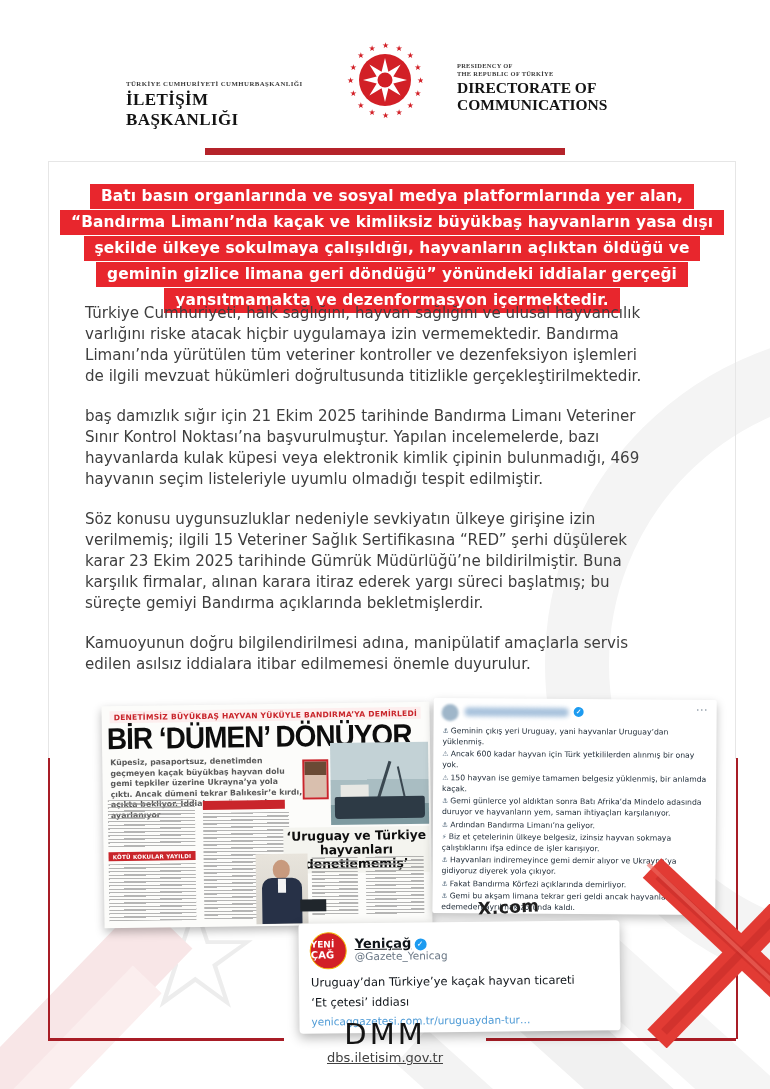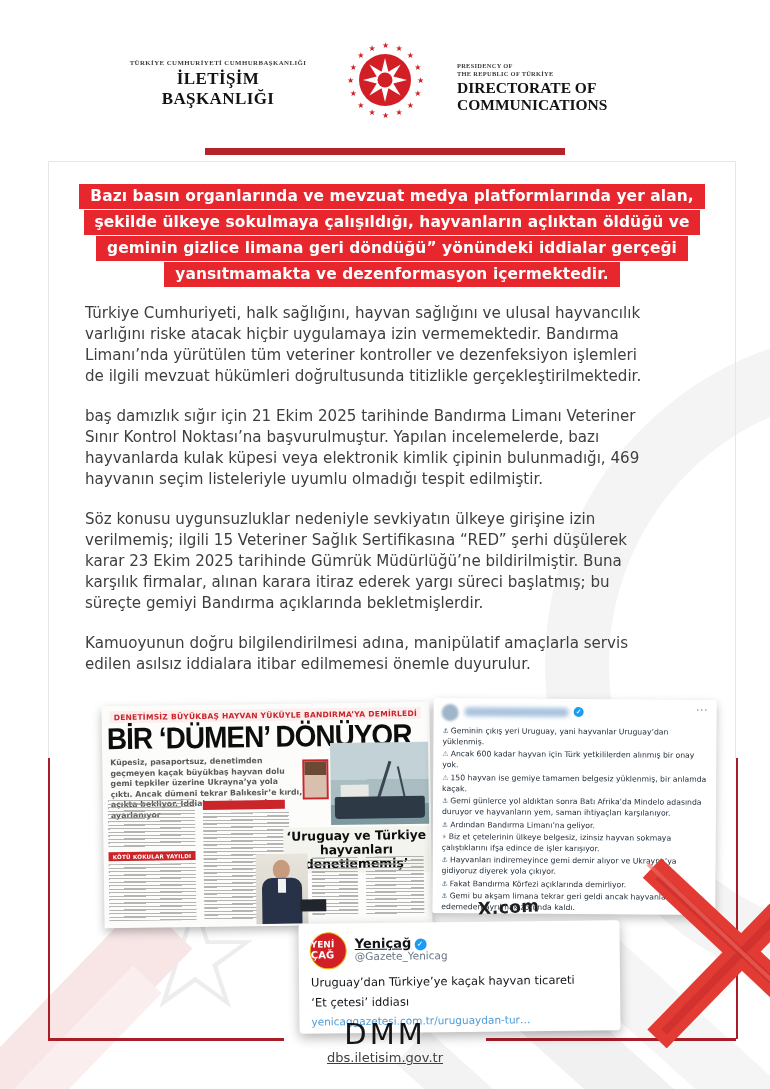--- a/index.html
+++ b/index.html
@@ -9,21 +9,21 @@
   .wm{position:absolute;z-index:0;pointer-events:none;}
   .wm-star{left:128px;top:880px;font-size:150px;color:#ededed;line-height:1;}
   .wm-circle{left:545px;top:330px;width:540px;height:540px;border:64px solid #f4f4f4;border-radius:50%;}
   .wm-stripe{background:#f1f1f1;transform:rotate(-48deg);}
   .wm-s1{left:600px;top:930px;width:60px;height:320px;}
   .wm-s2{left:700px;top:900px;width:60px;height:360px;background:#f5f5f5;}
   .wm-s3{left:470px;top:1010px;width:46px;height:220px;background:#f3f3f3;}
   .wm-pink{left:-70px;top:990px;width:280px;height:70px;background:#f8e6e7;transform:rotate(-46deg);}
   .wm-pink2{left:-90px;top:1060px;width:280px;height:40px;background:#fbeeee;transform:rotate(-46deg);}
   
-  .hdr-left{position:absolute;left:126px;top:59px;width:184px;text-align:center;z-index:2;}
+  .hdr-left{position:absolute;left:126px;top:80px;width:184px;text-align:left;z-index:2;}
   .hdr-left-top{font-family:"Liberation Serif",serif;font-size:6.8px;font-weight:600;letter-spacing:.45px;color:#3c3c3c;}
   .hdr-left-main{font-family:"Liberation Serif",serif;font-size:17px;font-weight:700;letter-spacing:.4px;color:#131313;margin-top:3px;}
   .hdr-right{position:absolute;left:457px;top:62px;width:150px;text-align:left;z-index:2;}
   .hdr-right-top{font-family:"Liberation Serif",serif;font-size:6.4px;font-weight:600;letter-spacing:.3px;color:#3c3c3c;line-height:1.25;}
   .hdr-right-main{font-family:"Liberation Serif",serif;font-size:15.5px;font-weight:700;color:#131313;line-height:1.08;margin-top:2px;}
   .emblem{position:absolute;left:347px;top:42px;z-index:2;}
   
   .card-border-gray{position:absolute;left:48px;top:161px;width:686px;height:597px;
        border:1.5px solid #e6e6e6;border-bottom:none;z-index:1;}
   .card-border-red{position:absolute;left:48px;top:758px;width:686px;height:281px;
@@ -160,21 +160,22 @@
 </div>
 
 <div class="card-border-gray"></div>
 <div class="card-border-red"></div>
 <div class="red-bottom rb-left"></div>
 <div class="red-bottom rb-right"></div>
 <div class="top-accent"></div>
 
 <div class="banner">
 
-<div class="bar">Bazı basın organlarında ve mevzuat medya platformlarında yer alan,</div>
+<div class="bar">Batı basın organlarında ve sosyal medya platformlarında yer alan,</div>
+    <div class="bar">“Bandırma Limanı’nda kaçak ve kimliksiz büyükbaş hayvanların yasa dışı</div>
     <div class="bar">şekilde ülkeye sokulmaya çalışıldığı, hayvanların açlıktan öldüğü ve</div>
     <div class="bar">geminin gizlice limana geri döndüğü” yönündeki iddialar gerçeği</div>
     <div class="bar">yansıtmamakta ve dezenformasyon içermektedir.</div>
   </div>
 
 <div class="paras">
   <div class="pgroup">
 
   <div class="pline">Türkiye Cumhuriyeti, halk sağlığını, hayvan sağlığını ve ulusal hayvancılık</div>
       <div class="pline">varlığını riske atacak hiçbir uygulamaya izin vermemektedir. Bandırma</div>

